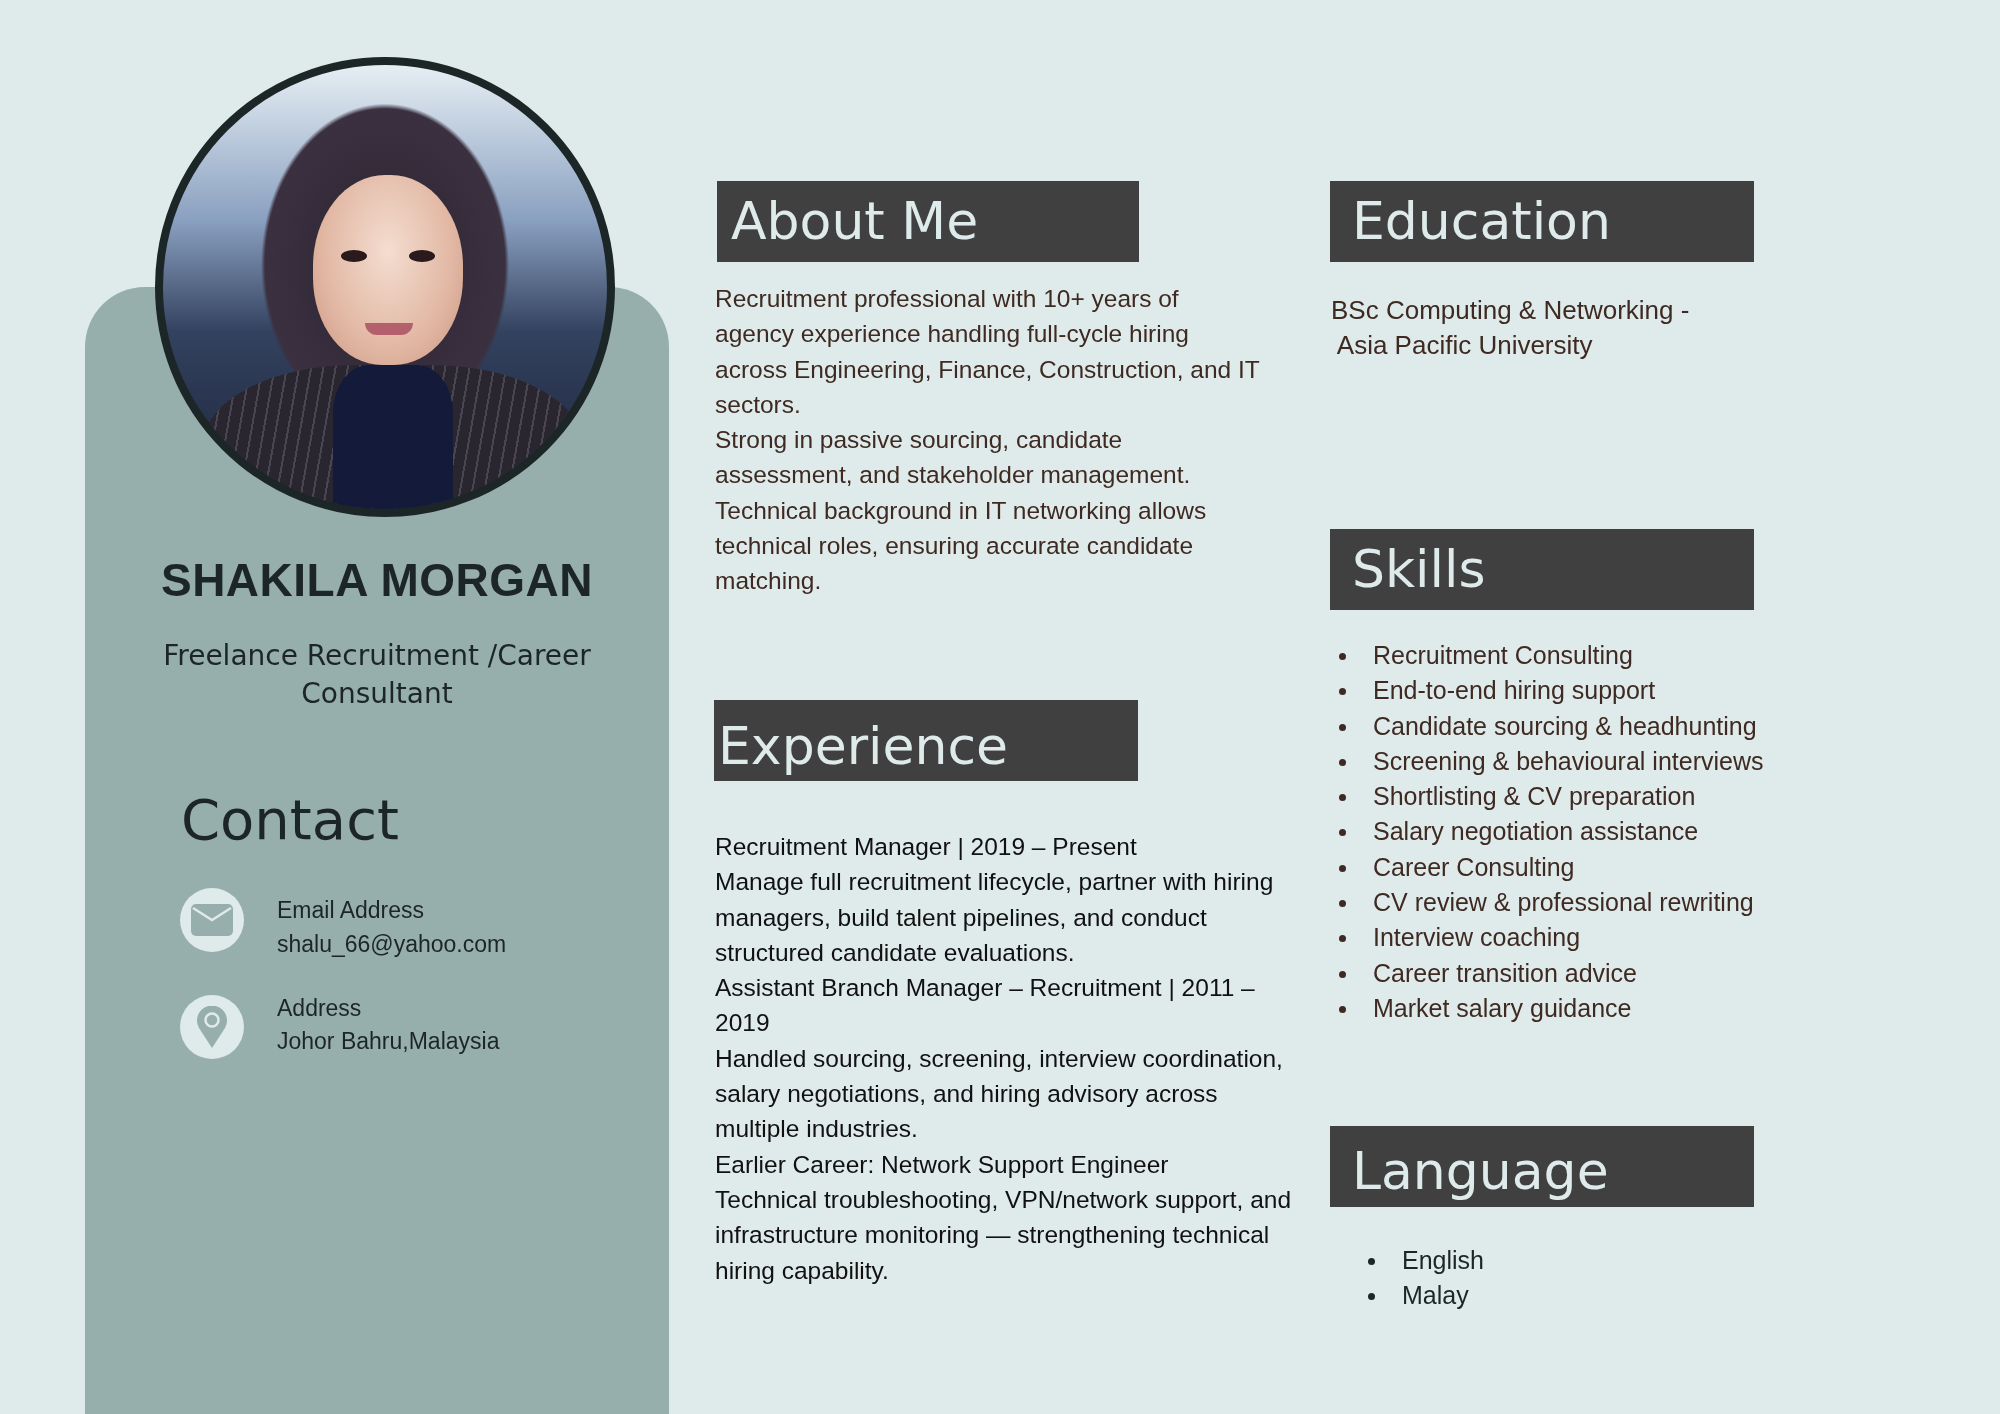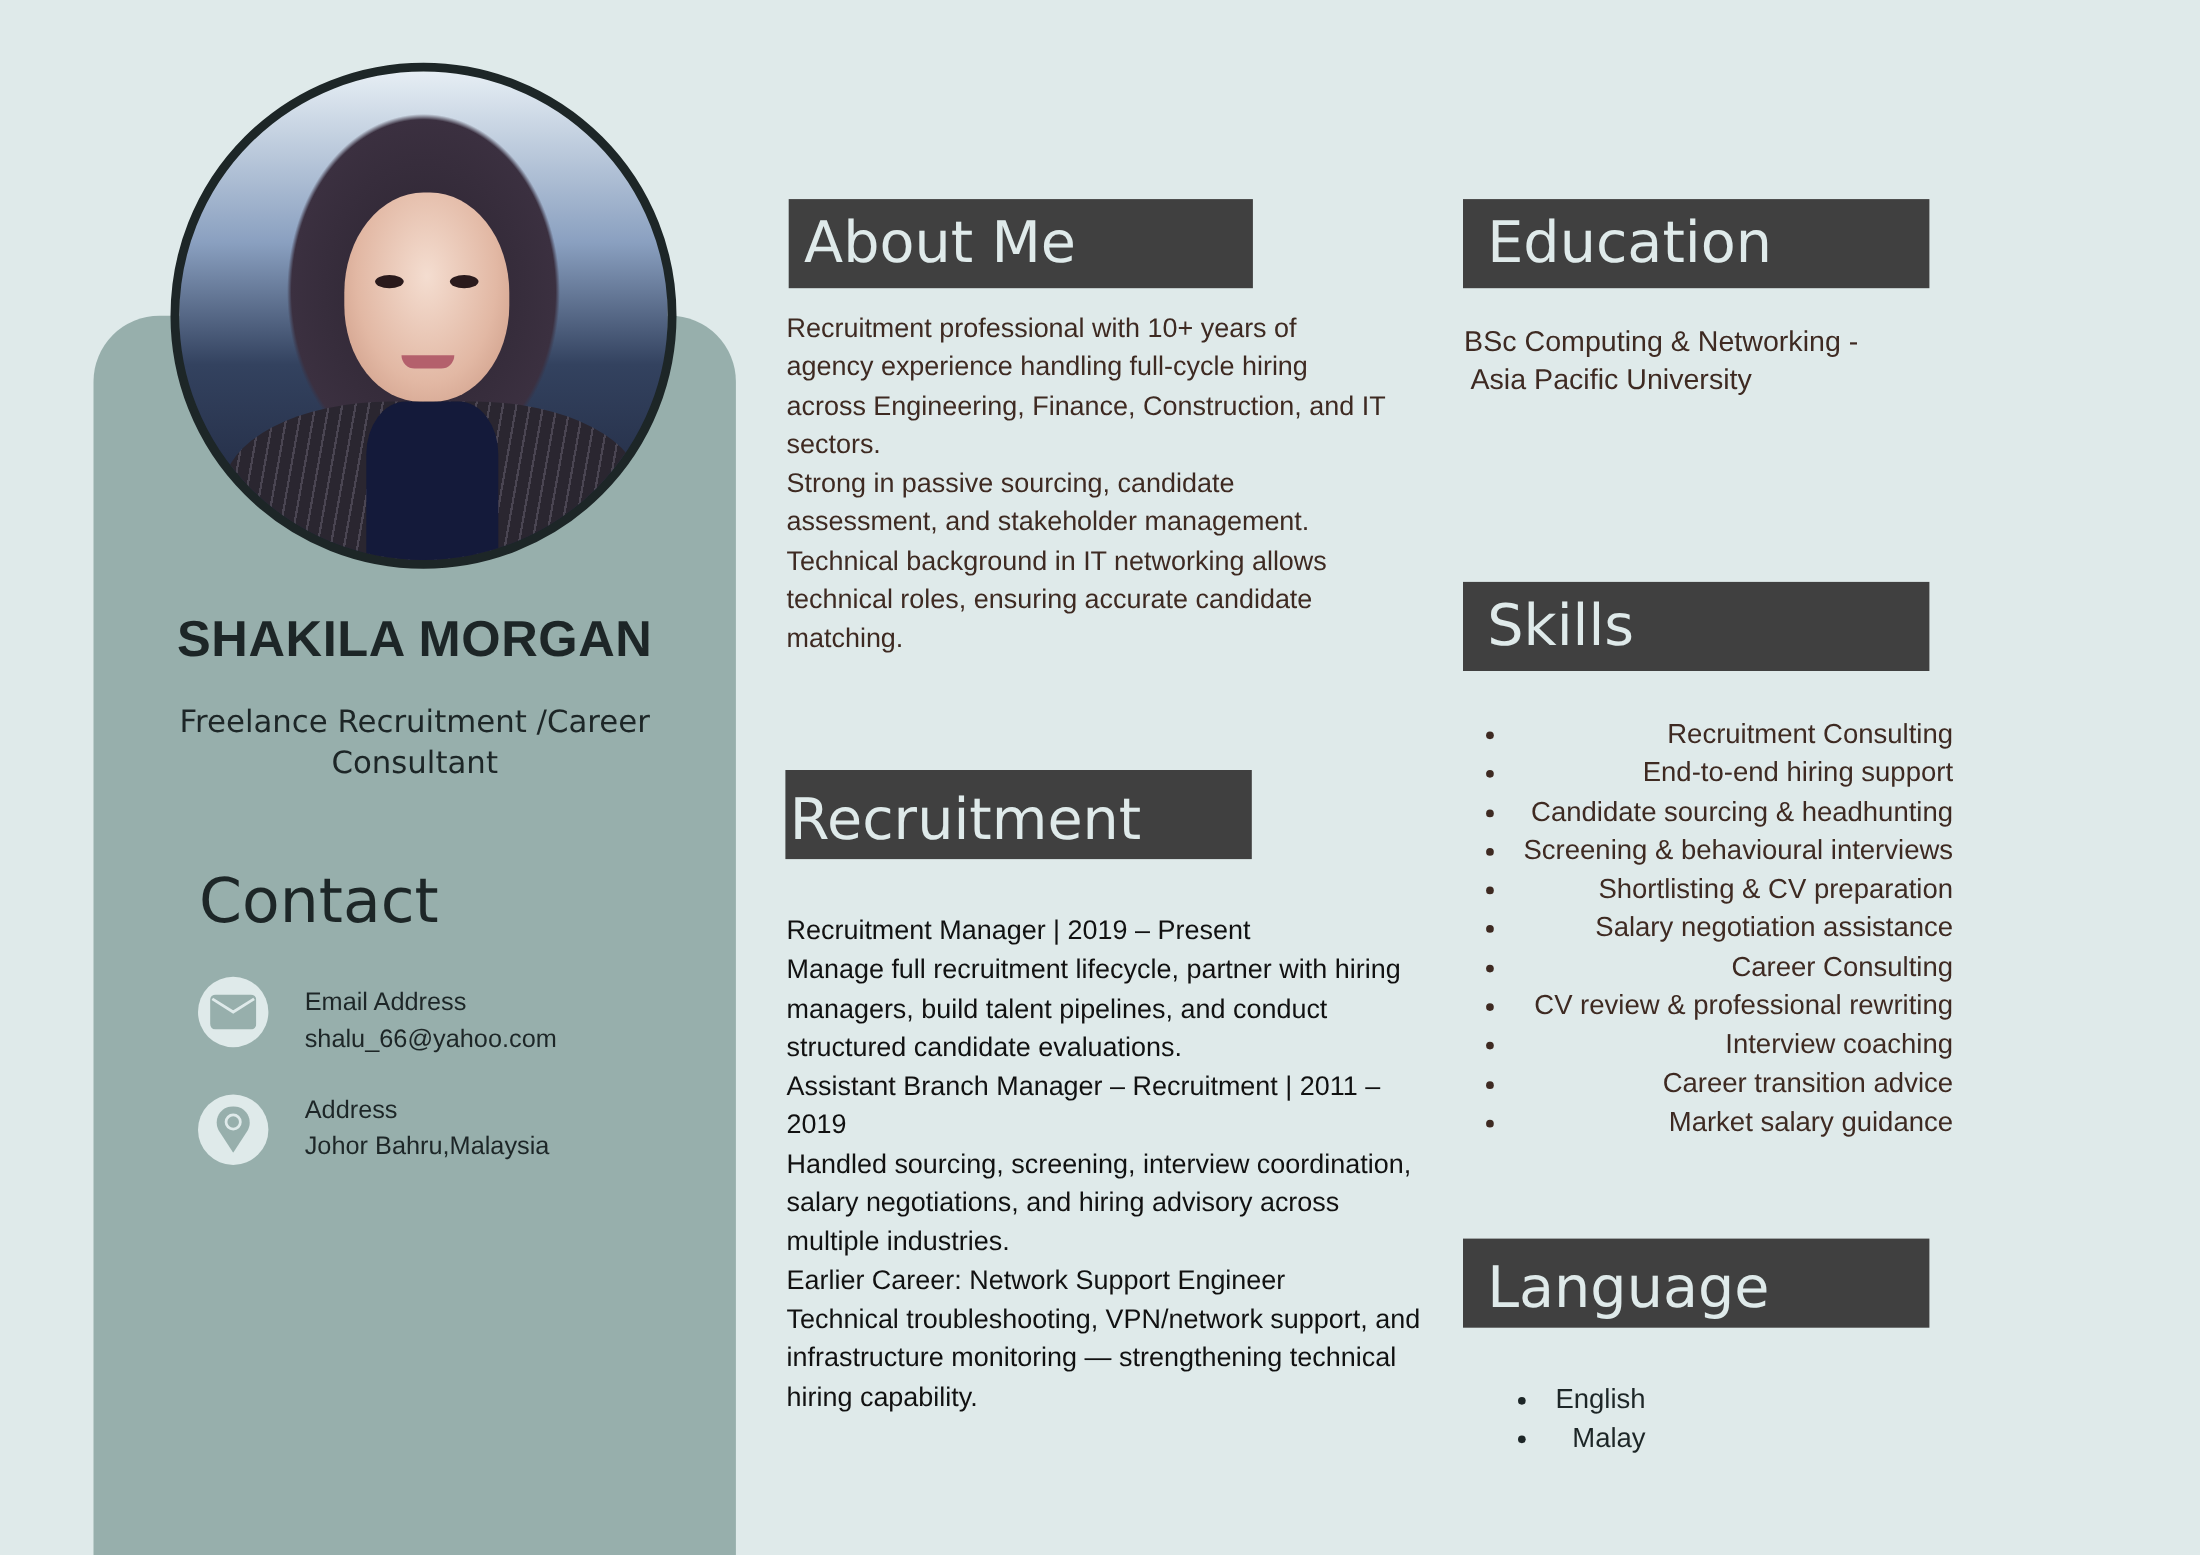--- a/index.html
+++ b/index.html
@@ -58,21 +58,21 @@
   }
   .section-box {
     position: absolute; height: 81px; background: #404040; color: #dfeaea;
     font-family: "DejaVu Sans", sans-serif; font-size: 52px; line-height: 81px;
     box-sizing: border-box; padding-left: 14px;
   }
   .body-text {
     position: absolute; font-size: 24.5px; line-height: 35.3px; color: #3e2a22;
   }
   .exp-text { color: #111; }
-  .list { position: absolute; margin: 17px; padding: 0; list-style: none; text-align: right; }
+  .list { position: absolute; margin: 5px; padding: 0; list-style: none; }
   .list li { position: relative; font-size: 25px; line-height: 35.3px; color: #3e2a22; padding-left: 36px; }
   .list li::before {
     content: ""; position: absolute; left: 2px; top: 15px; width: 7px; height: 7px;
     border-radius: 50%; background: #3e2a22;
   }
   .lang-list li { color: #1d2627; }
   .lang-list li::before { background: #1d2627; }
 </style>
 </head>
 <body>
@@ -120,21 +120,21 @@
   <div>agency experience handling full-cycle hiring</div>
   <div>across Engineering, Finance, Construction, and IT</div>
   <div>sectors.</div>
   <div>Strong in passive sourcing, candidate</div>
   <div>assessment, and stakeholder management.</div>
   <div>Technical background in IT networking allows</div>
   <div>technical roles, ensuring accurate candidate</div>
   <div>matching.</div>
 </div>
 
-<div class="section-box" style="left:714px; top:700px; width:424px; padding-left:4px; line-height:92px;">Recruitment</div>
+<div class="section-box" style="left:714px; top:700px; width:424px; padding-left:4px; line-height:92px;">Experience</div>
 <div class="body-text exp-text" style="left:715px; top:829px;">
   <div>Recruitment Manager | 2019 – Present</div>
   <div>Manage full recruitment lifecycle, partner with hiring</div>
   <div>managers, build talent pipelines, and conduct</div>
   <div>structured candidate evaluations.</div>
   <div>Assistant Branch Manager – Recruitment | 2011 –</div>
   <div>2019</div>
   <div>Handled sourcing, screening, interview coordination,</div>
   <div>salary negotiations, and hiring advisory across</div>
   <div>multiple industries.</div>

